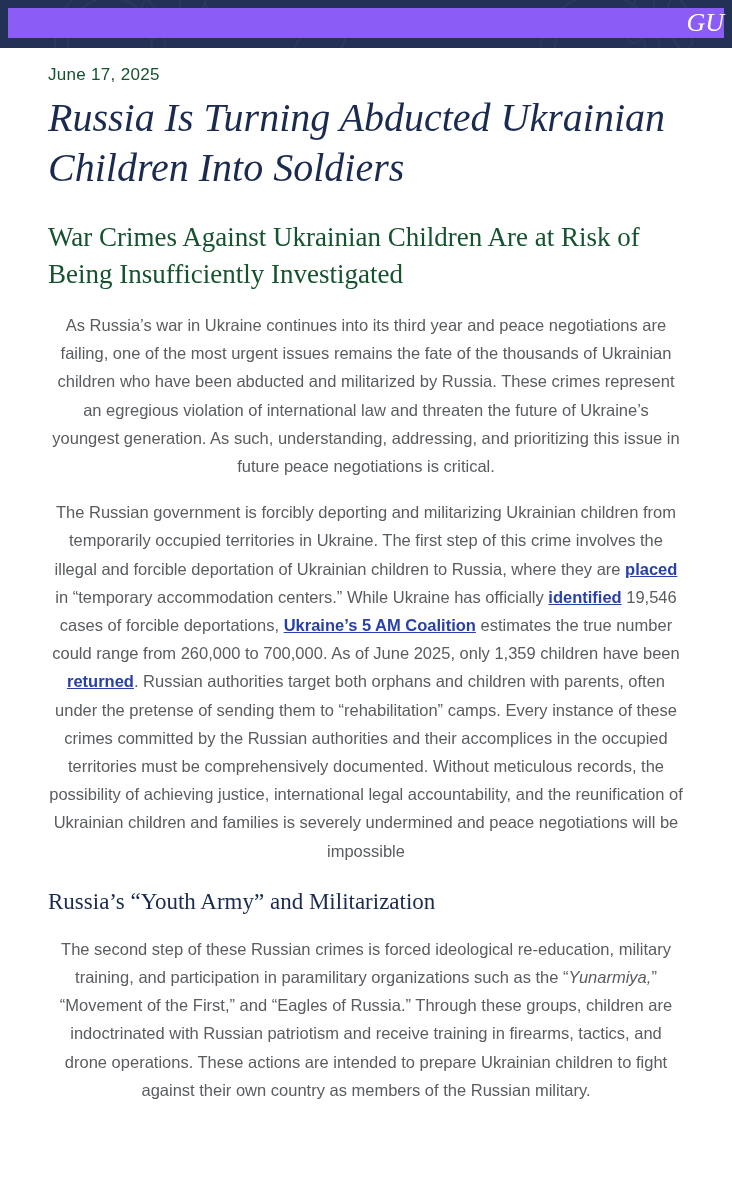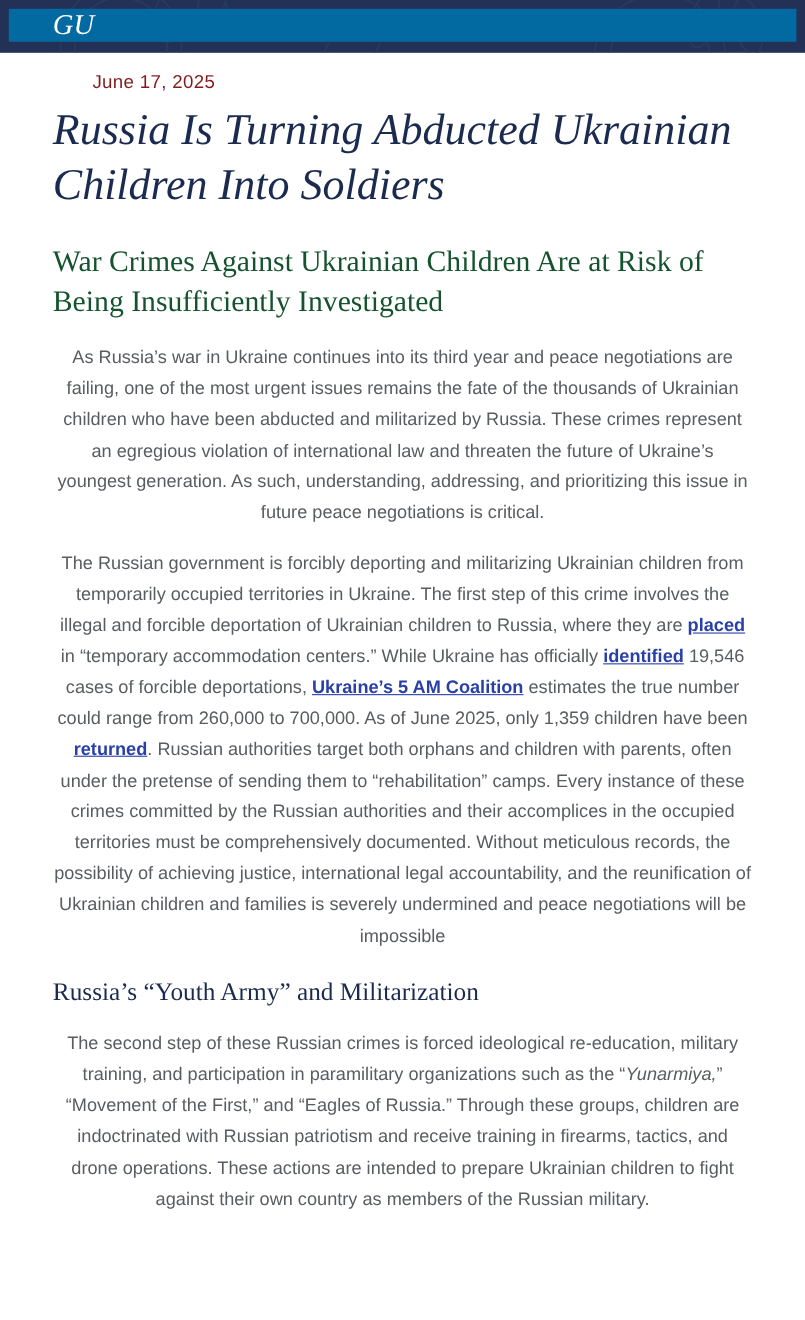--- a/index.html
+++ b/index.html
@@ -16,23 +16,24 @@
     background: #223155;
     overflow: hidden;
   }
   .seal-watermark {
     position: absolute; left: 0; top: 0;
     width: 732px; height: 48px;
   }
   .header-inner {
     position: absolute;
     left: 8px; right: 8px; top: 8px; bottom: 10px;
-    background: #0369a1;
+    background: #8b5cf6;
     display: flex;
     align-items: center;
+    justify-content: flex-end;
   }
   .gu-logo {
     font-family: "Liberation Serif", serif;
     font-style: italic;
     font-weight: 500;
     color: #ffffff;
     font-size: 26px;
     margin-left: 40px;
     line-height: 1;
     cursor: pointer;
@@ -49,23 +50,22 @@
     cursor: pointer;
   }
   
   .article {
     padding: 0 48px;
     width: 732px;
   }
   .article-date {
     margin-top: 17px;
     font-size: 17px;
-    color: #7f1d1d;
+    color: #14532d;
     letter-spacing: 0.3px;
-    margin-left: 36px;
   }
   h1.article-title {
     margin-top: 8px;
     font-family: "Liberation Serif", serif;
     font-style: italic;
     font-weight: 500;
     color: #1b2b50;
     font-size: 40px;
     line-height: 50px;
     max-width: 620px;

